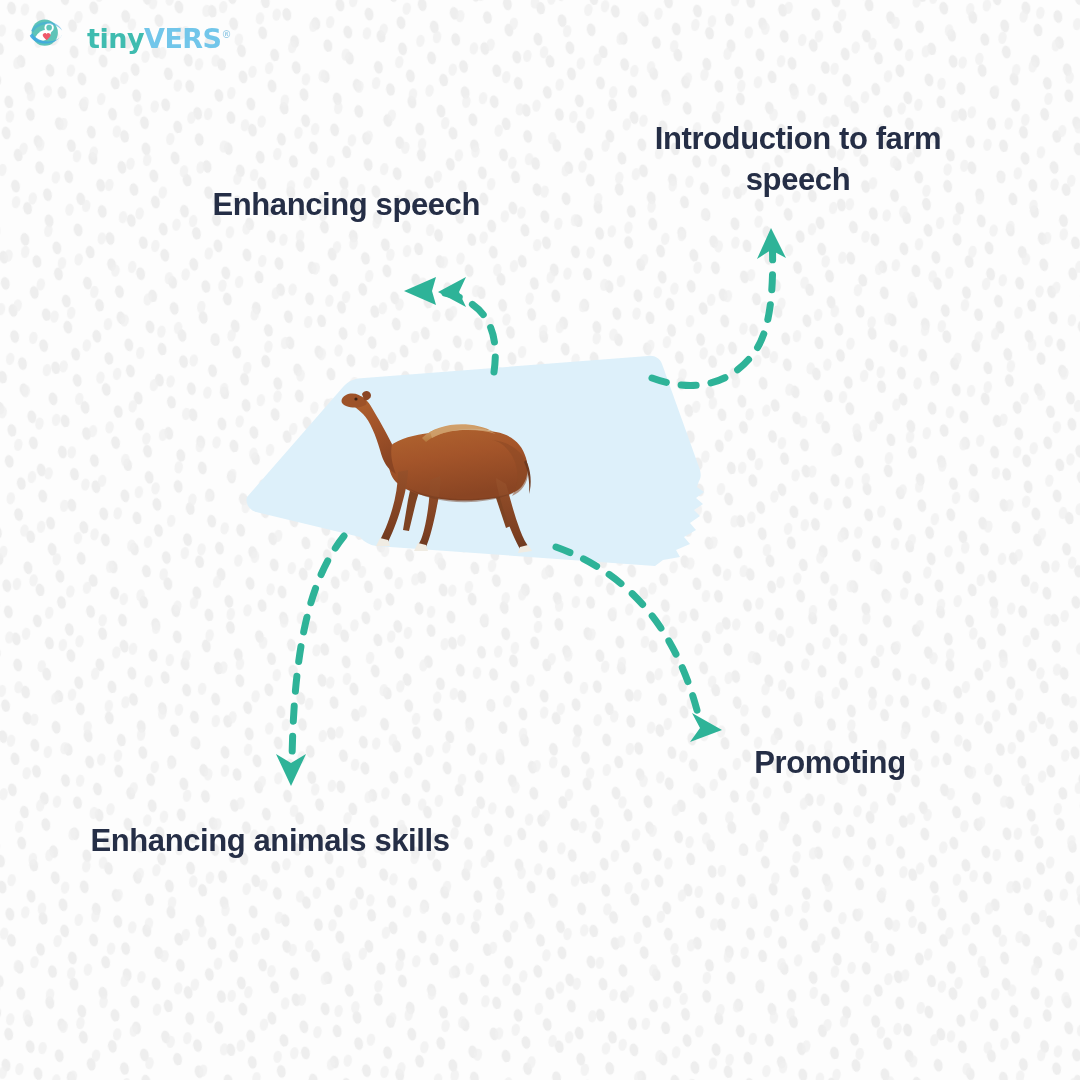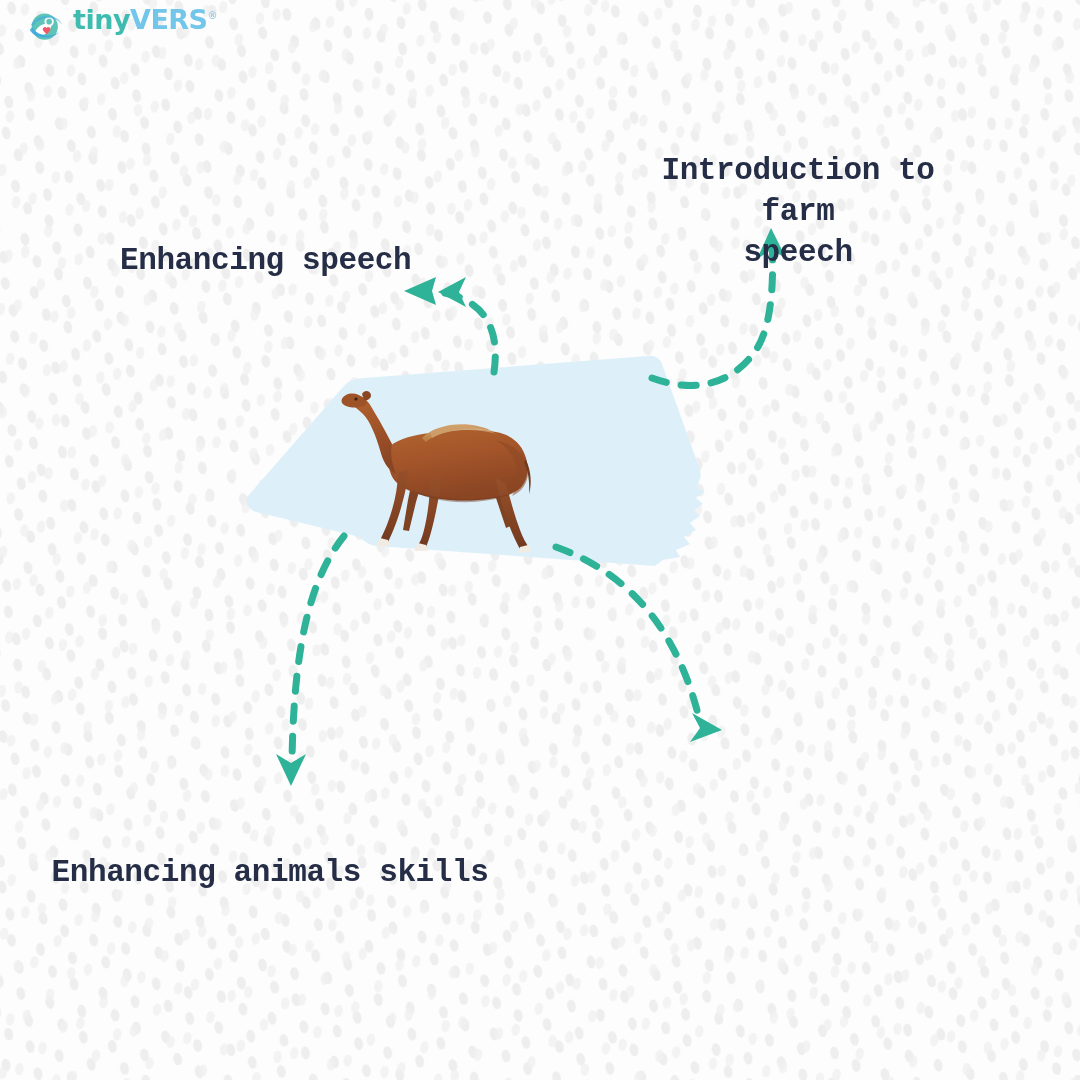--- a/index.html
+++ b/index.html
@@ -20,24 +20,24 @@
   .bg-pattern {
     position: absolute;
     inset: 0;
     z-index: 0;
   }
 
   
   .logo {
     position: absolute;
     left: 26px;
-    top: 6px;
+    top: 12px;
     display: flex;
-    align-items: flex-start;
-    gap: 7px;
+    align-items: flex-end;
+    gap: 21px;
     z-index: 6;
   }
   .logo-mark { width: 40px; height: 40px; display: block; }
   .logo-word {
     font-family: "DejaVu Sans", sans-serif;
     font-size: 27px;
     font-weight: bold;
     letter-spacing: -0.5px;
     line-height: 1;
     position: relative;
@@ -83,29 +83,28 @@
     stroke-linecap: round;
     stroke-dasharray: 15 15;
   }
   .arrow-head { fill: #2eb398; }
 
   
   .label {
     position: absolute;
     z-index: 5;
     color: #252e46;
-    font-family: Liberation Mono, monospace;
+    font-family: Liberation Sans, sans-serif;
     font-weight: bold;
     font-size: 31px;
     line-height: 1.33;
     letter-spacing: -0.4px;
-    margin-top: 32px;
   }
   .label-farm     { left: 618px;  top: 118px; width: 360px; text-align: center; }
-  .label-speech   { left: 120px;  top: 208px; width: 360px; text-align: left; }
+  .label-speech   { left: 120px;  top: 184px; width: 360px; text-align: right; }
   .label-memory   { left: 40px;   top: 820px; width: 460px; text-align: center; }
   .label-bonding  { left: 700px;  top: 742px; width: 260px; text-align: center; }
 </style>
 </head>
 <body>
 
 <div id="stage">
 
   <svg class="bg-pattern" width="1080" height="1080" viewBox="0 0 1080 1080" aria-hidden="true">
     <defs>
@@ -273,15 +272,16 @@
 
   <div class="label label-speech">
     <div>Enhancing speech</div>
   </div>
 
   <div class="label label-memory">
     <div>Enhancing animals skills</div>
   </div>
 
   <div class="label label-bonding">
+    <div>Promoting</div>
   </div>
 
 </div>
 
 </body></html>

